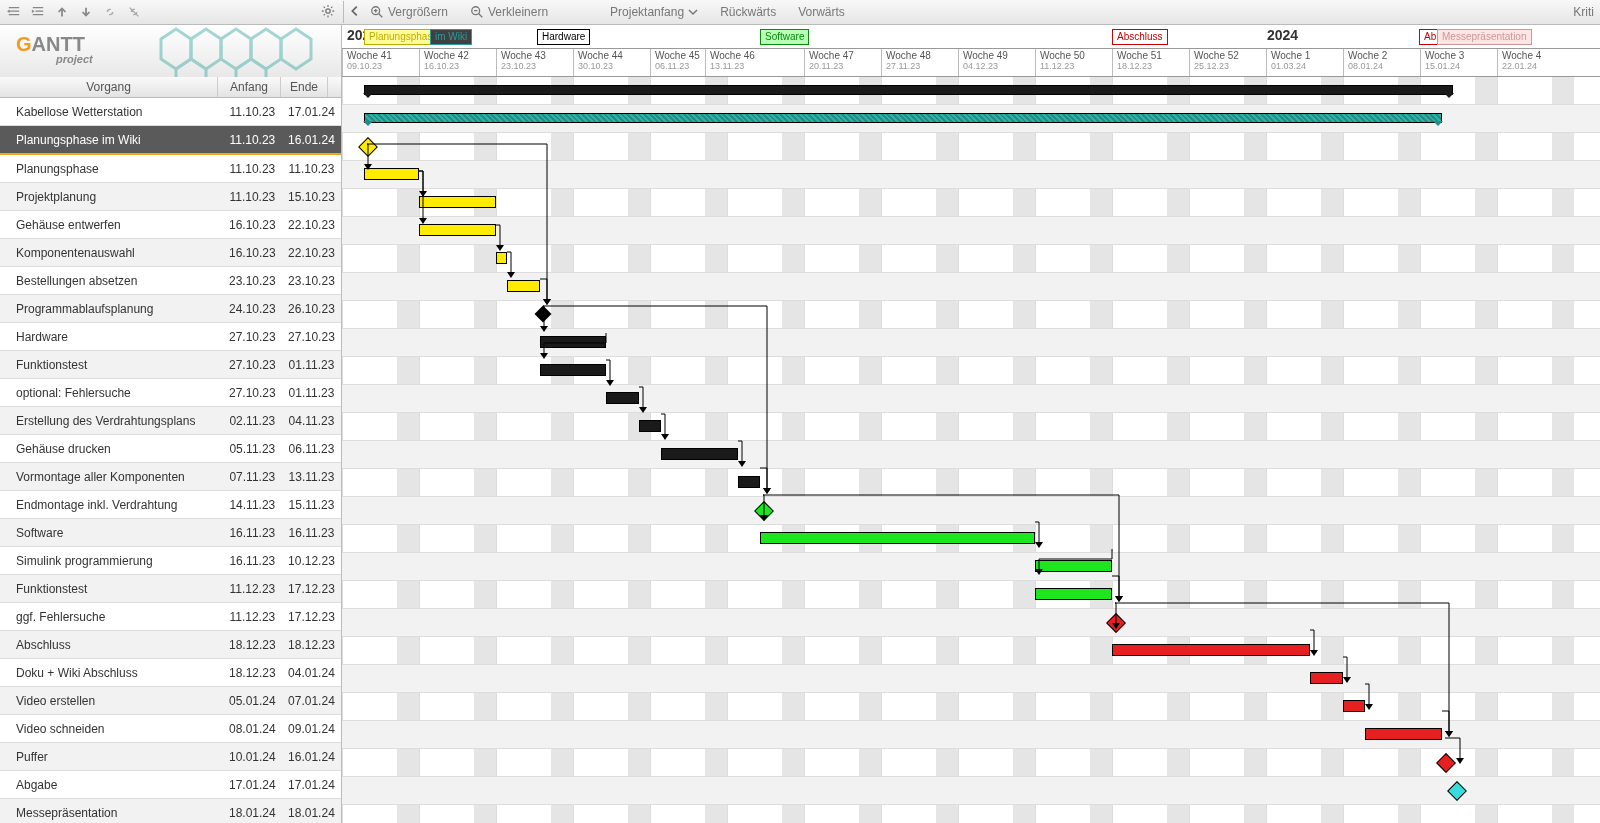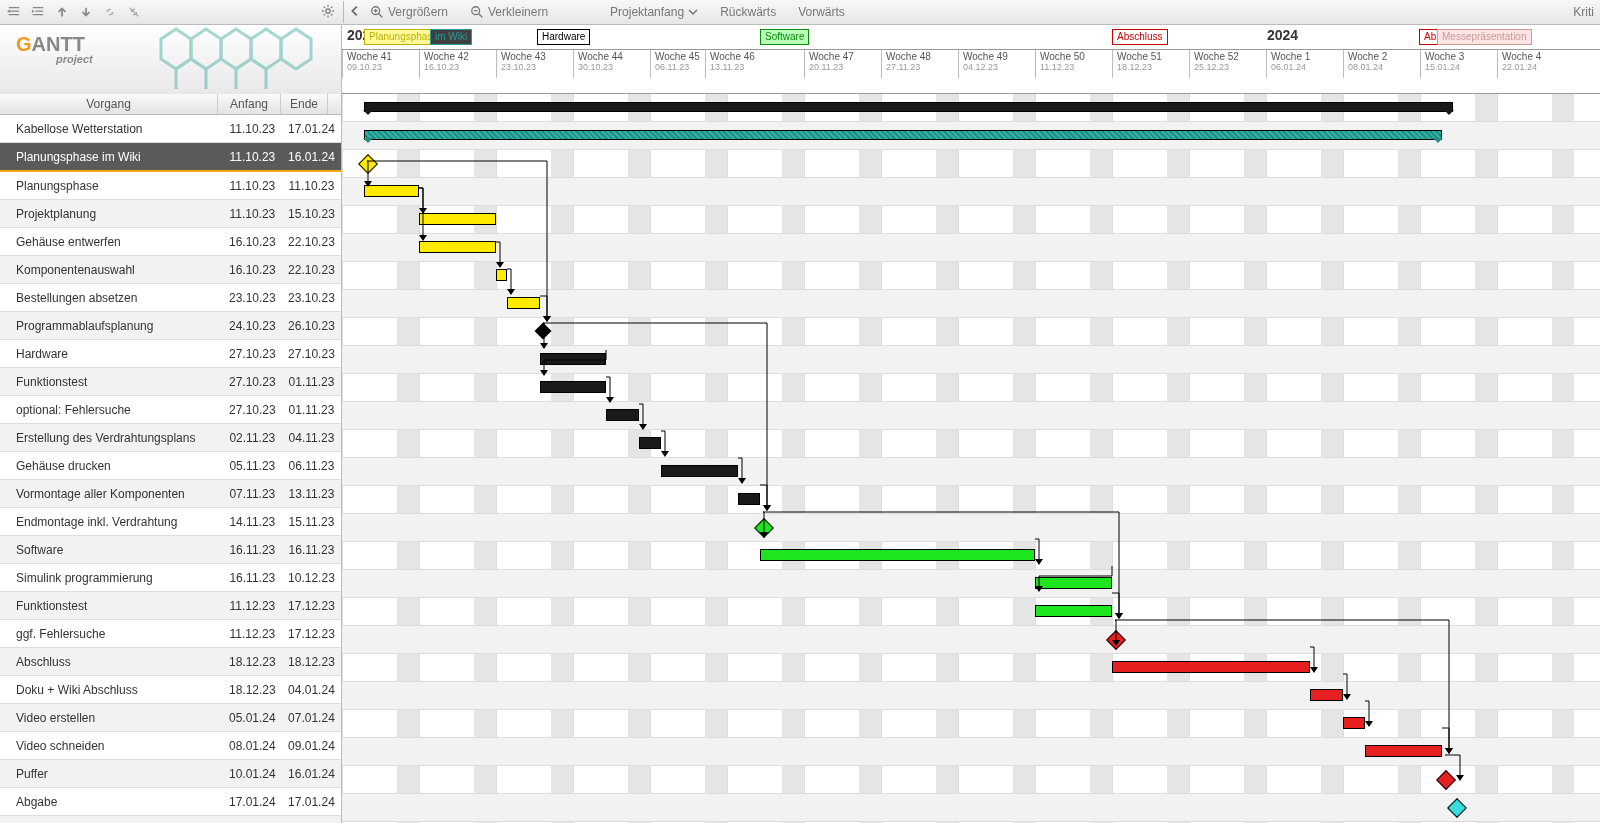--- a/index.html
+++ b/index.html
@@ -10,21 +10,21 @@
 .tb-left{display:flex;align-items:center;gap:4px;padding:0 4px;}
 .tb-left .ico{width:18px;height:18px;display:flex;align-items:center;justify-content:center;color:#777;border:1px solid transparent;border-radius:2px;}
 .tb-gear{margin-left:auto;margin-right:6px;color:#777;}
 .tb-sep{width:1px;height:22px;background:#bbb;margin:0 2px;}
 .tb-mid{display:flex;align-items:center;gap:10px;color:#777;}
 .tb-mid .btn{display:flex;align-items:center;gap:4px;padding:2px 6px;}
 .tb-right{margin-left:auto;padding-right:6px;color:#777;}
 .left-head{width:341px;display:flex;align-items:center;}
 
 
-.logo-strip{height:69px;display:flex;}
+.logo-strip{height:52px;display:flex;}
 .logo-box{width:341px;background:linear-gradient(#fff,#e8e8e8);position:relative;overflow:hidden;border-right:1px solid #bbb;}
 .logo-text{position:absolute;left:16px;top:8px;font-weight:bold;}
 .logo-text .g{color:#f29a1e;font-size:20px;}
 .logo-text .antt{color:#888;font-size:20px;}
 .logo-text .pj{color:#888;font-size:11px;font-style:italic;position:absolute;top:20px;left:40px;}
 .honey{position:absolute;right:-20px;top:-6px;opacity:.5;}
 .honey svg{display:block;}
 
 
 .tl-head{flex:1;display:flex;flex-direction:column;border-bottom:1px solid #999;}
@@ -238,21 +238,21 @@
           <div class="wk" style="left: 770px; width: 77px;">
             <span class="w1">Woche 51</span>
             <span class="w2">18.12.23</span>
           </div>
           <div class="wk" style="left: 847px; width: 77px;">
             <span class="w1">Woche 52</span>
             <span class="w2">25.12.23</span>
           </div>
           <div class="wk" style="left: 924px; width: 77px;">
             <span class="w1">Woche 1</span>
-            <span class="w2">06.01.24</span>
+            <span class="w2">01.03.24</span>
           </div>
           <div class="wk" style="left: 1001px; width: 77px;">
             <span class="w1">Woche 2</span>
             <span class="w2">08.01.24</span>
           </div>
           <div class="wk" style="left: 1078px; width: 77px;">
             <span class="w1">Woche 3</span>
             <span class="w2">15.01.24</span>
           </div>
           <div class="wk" style="left: 1155px; width: 77px;">

